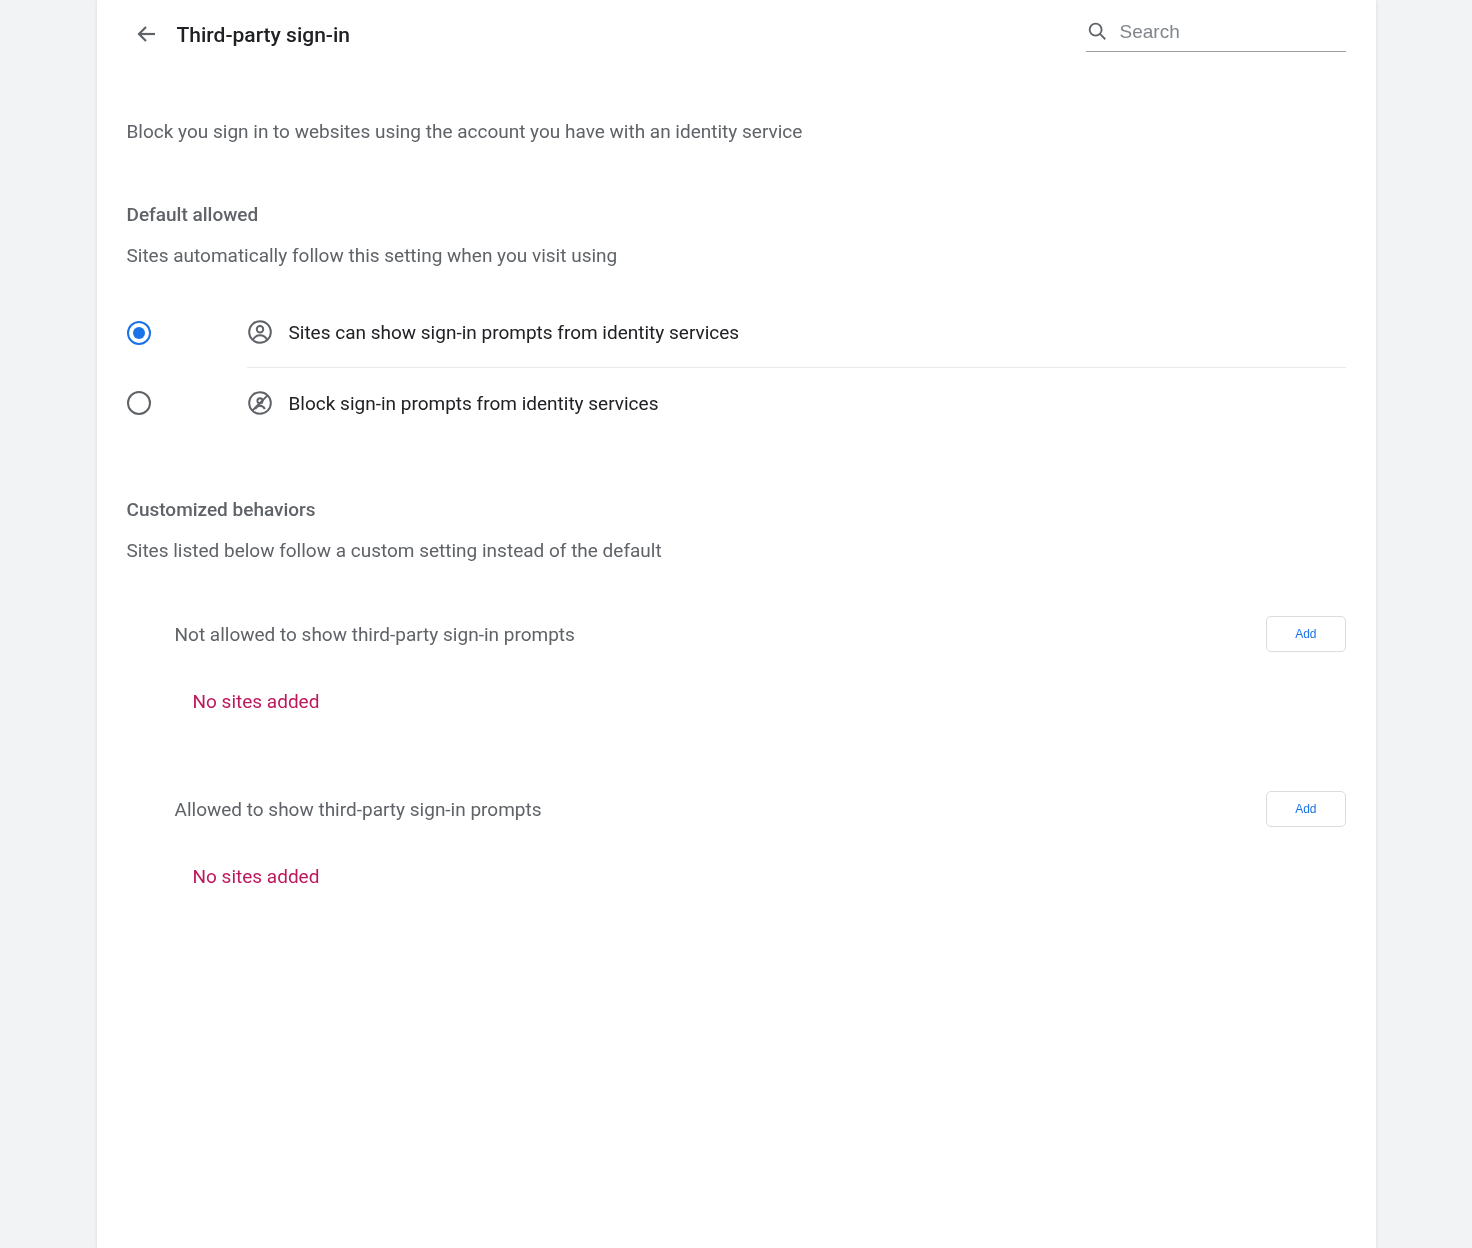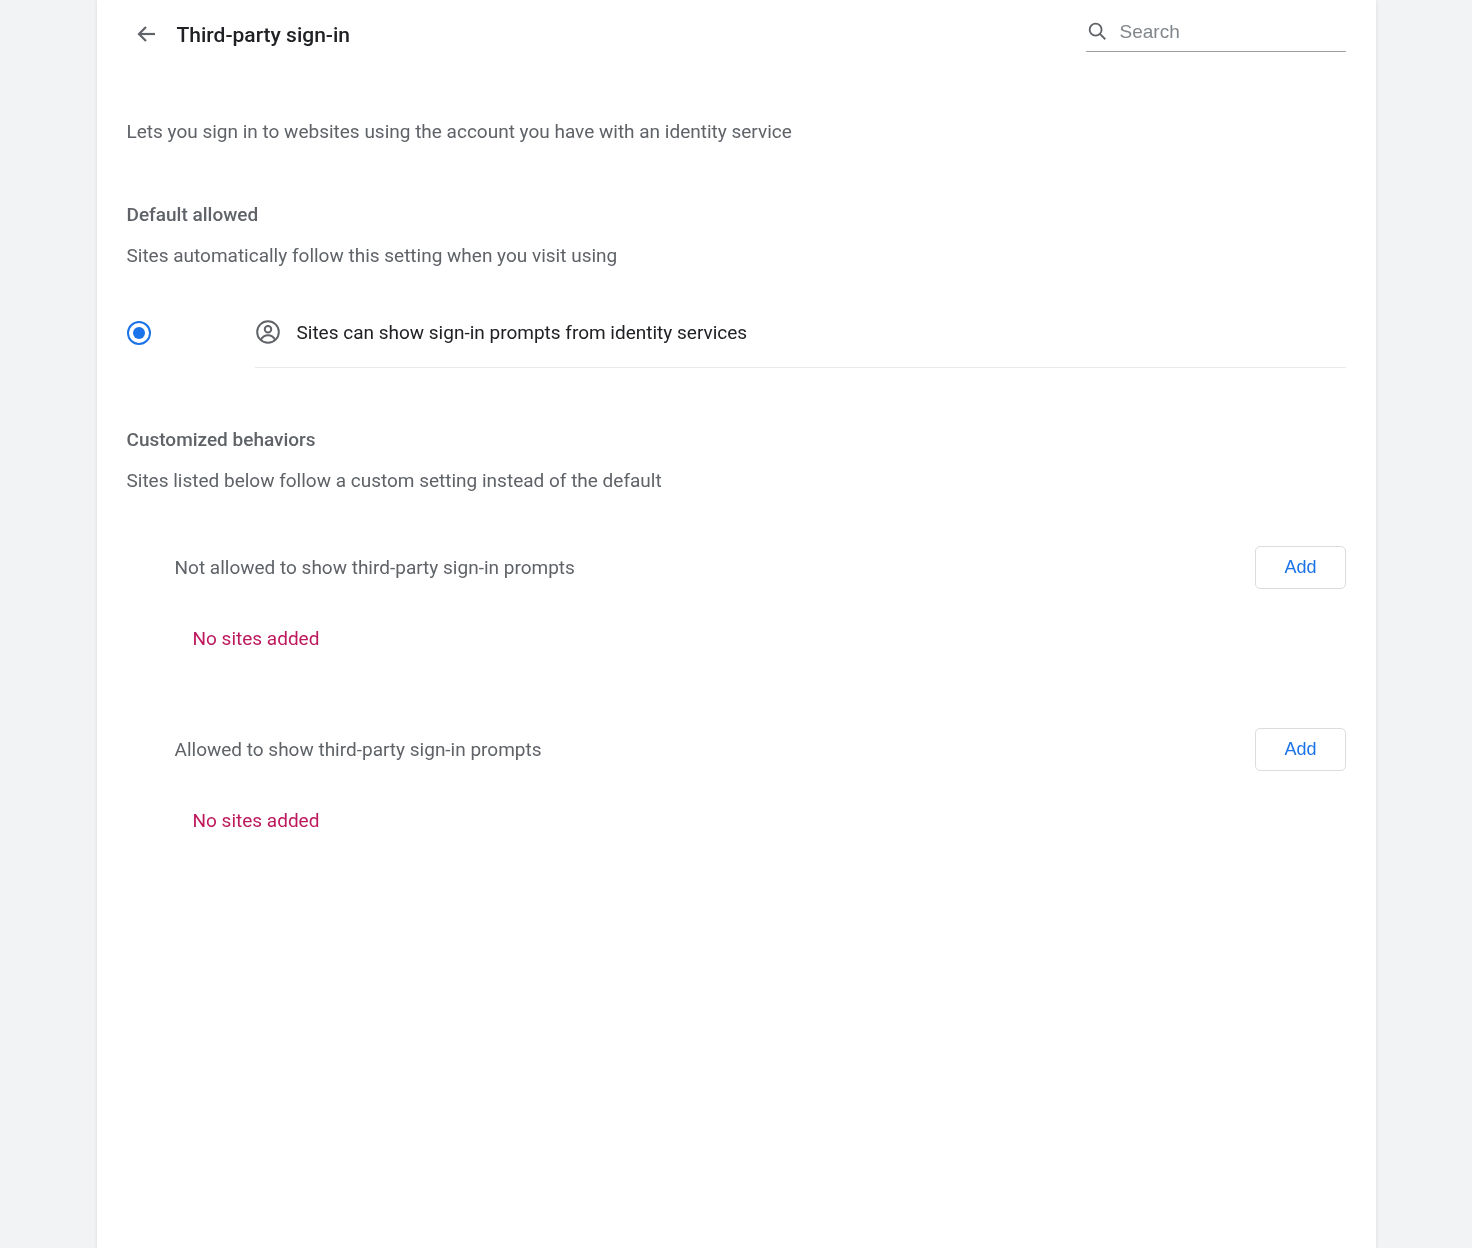--- a/index.html
+++ b/index.html
@@ -83,21 +83,20 @@
   }
   .section-sub {
     color: #5f6368;
     font-size: 19px;
     margin-bottom: 30px;
   }
   .radio-row {
     display: flex;
     align-items: center;
     padding: 22px 0;
-    gap: 8px;
   }
   .radio {
     width: 24px;
     height: 24px;
     border-radius: 50%;
     border: 2.5px solid #5f6368;
     position: relative;
     flex: 0 0 auto;
     cursor: pointer;
     margin-right: 36px;
@@ -145,21 +144,21 @@
     margin-left: 48px;
   }
   .list-head .label {
     color: #5f6368;
     font-size: 19px;
   }
   .add-btn {
     border: 1px solid #dadce0;
     background: #fff;
     color: #1a73e8;
-    font-size: 18px;
+    font-size: 12px;
     font-weight: 500;
     padding: 10px 28px;
     border-radius: 5px;
     cursor: pointer;
   }
   .empty {
     color: #be185d;
     font-size: 19px;
     padding: 24px 0 24px 66px;
   }
@@ -186,41 +185,55 @@
           <circle cx="10.5" cy="10.5" r="6.5"></circle>
           <line x1="21" y1="21" x2="15.2" y2="15.2"></line>
         </svg>
       </span>
       <input class="search-input" type="text" placeholder="Search" style="">
     </div>
   </div>
 
   <div class="content">
 
-    <div class="description">Lets you sign in to websites using the account you have with an identity service</div>
+    <div class="description">Block you sign in to websites using the account you have with an identity service</div>
 
     <div class="section-head">Default allowed</div>
     <div class="section-sub">Sites automatically follow this setting when you visit using</div>
 
     <div class="options-box">
 
       <div class="radio-row">
         <div class="radio selected"></div>
         <div class="indent-wrap">
           <span class="row-icon">
             <svg viewBox="0 0 24 24" fill="none" stroke="currentColor" stroke-width="1.8">
               <circle cx="12" cy="12" r="10"></circle>
               <circle cx="12" cy="9.5" r="3"></circle>
               <path d="M5.5 19.2c1.3-2.6 3.9-4.2 6.5-4.2s5.2 1.6 6.5 4.2"></path>
             </svg>
           </span>
           <span class="row-label">Sites can show sign-in prompts from identity services</span>
         </div>
       </div>
 
+      <div class="radio-row no-border">
+        <div class="radio"></div>
+        <div class="indent-wrap">
+          <span class="row-icon">
+            <svg viewBox="0 0 24 24" fill="none" stroke="currentColor" stroke-width="1.8">
+              <circle cx="12" cy="12" r="10"></circle>
+              <circle cx="12" cy="10" r="2.4"></circle>
+              <path d="M7.5 17.5c1-1.9 2.7-3 4.5-3s3.5 1.1 4.5 3"></path>
+              <line x1="5" y1="19" x2="19" y2="5"></line>
+            </svg>
+          </span>
+          <span class="row-label">Block sign-in prompts from identity services</span>
+        </div>
+      </div>
 
     </div>
 
     <div class="section-head">Customized behaviors</div>
     <div class="section-sub">Sites listed below follow a custom setting instead of the default</div>
 
     <div class="list-section">
       <div class="list-head">
         <span class="label">Not allowed to show third-party sign-in prompts</span>
         <button class="add-btn">Add</button>

